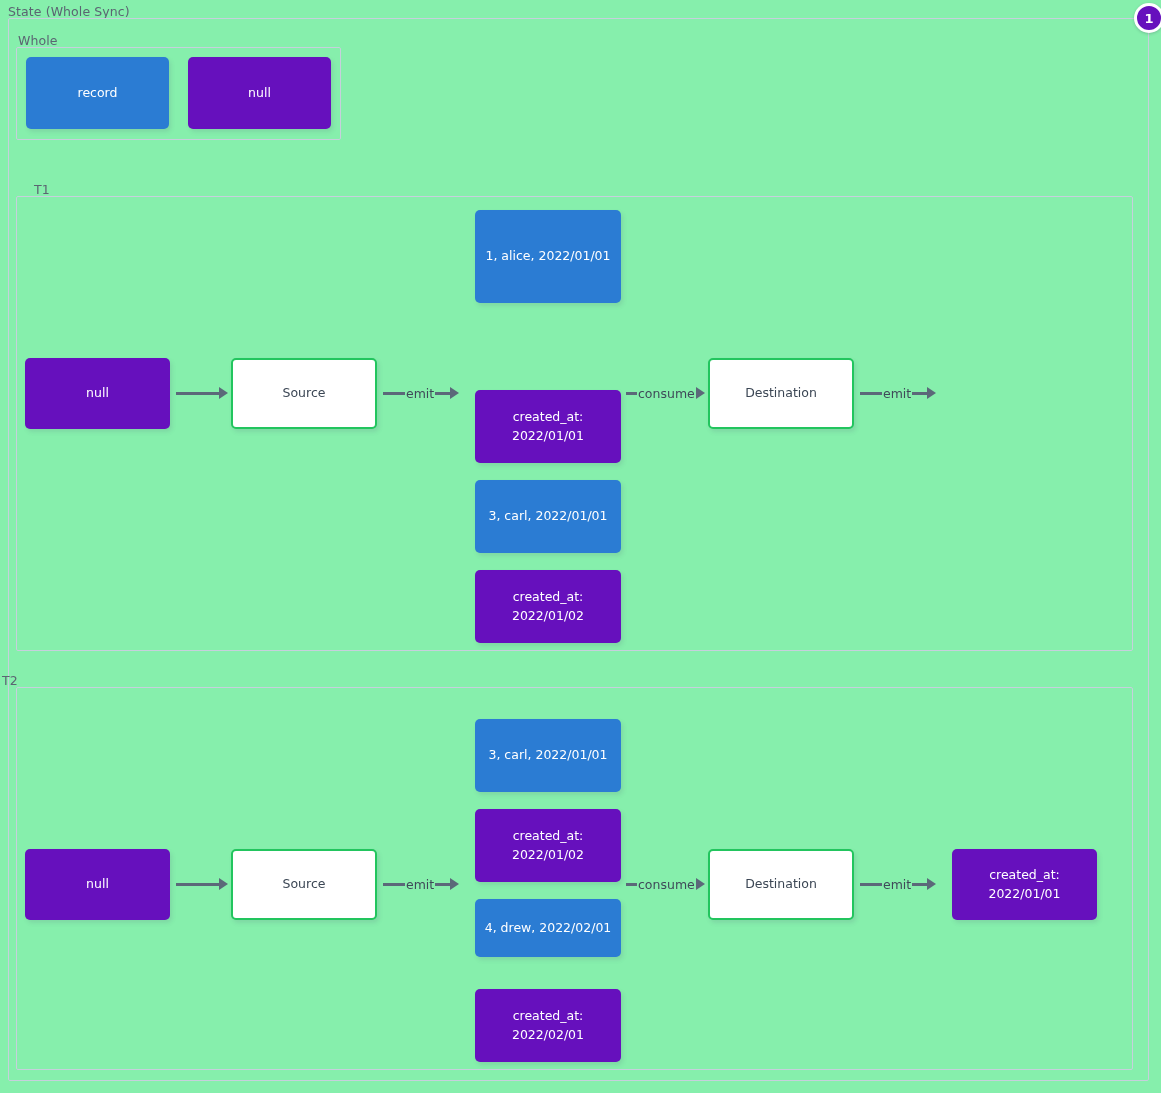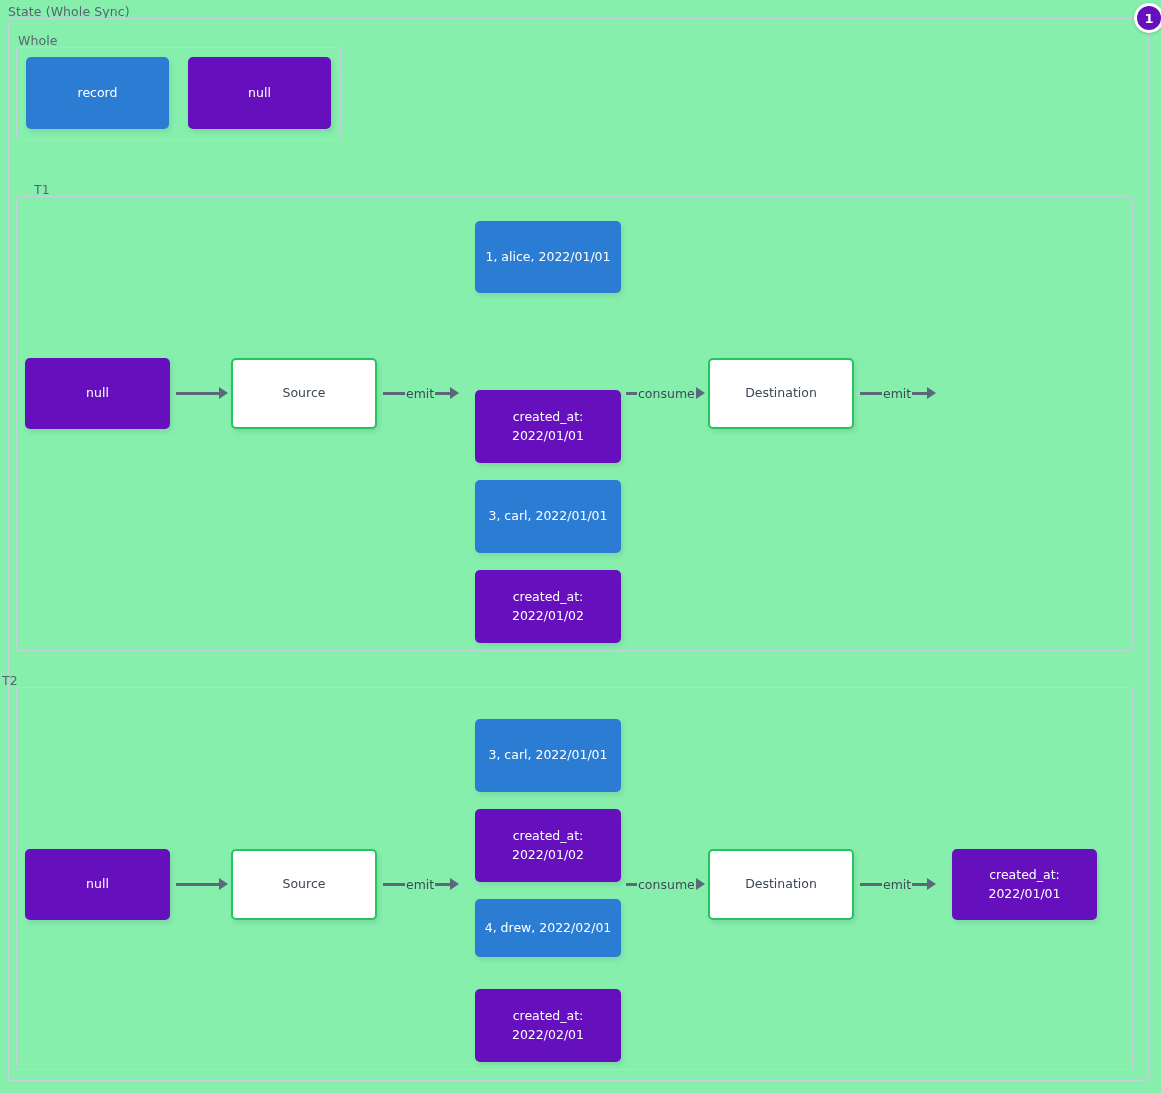--- a/index.html
+++ b/index.html
@@ -135,21 +135,21 @@
 
   <div class="node plain" style="left:231px; top:358px; width:146px; height:71px;">Source</div>
 
   <div class="edge" style="left:383px; top:383px; width:88px;">
     <div class="seg" style="width:22px;"></div>
     <div class="lbl">emit</div>
     <div class="seg" style="width:15px;"></div>
     <div class="head"></div>
   </div>
 
-  <div class="node record" style="left:475px; top:221px; width:146px; height:72px;">1, alice, 2022/01/01</div>
+  <div class="node record" style="left:475px; top:210px; width:146px; height:93px;">1, alice, 2022/01/01</div>
   <div class="node state" style="left:475px; top:390px; width:146px; height:73px;">created_at:
 2022/01/01</div>
   <div class="node record" style="left:475px; top:480px; width:146px; height:73px;">3, carl, 2022/01/01</div>
   <div class="node state" style="left:475px; top:570px; width:146px; height:73px;">created_at:
 2022/01/02</div>
 
   <div class="edge" style="left:626px; top:383px; width:80px;">
     <div class="seg" style="width:11px;"></div>
     <div class="lbl">consume</div>
     <div class="head"></div>

